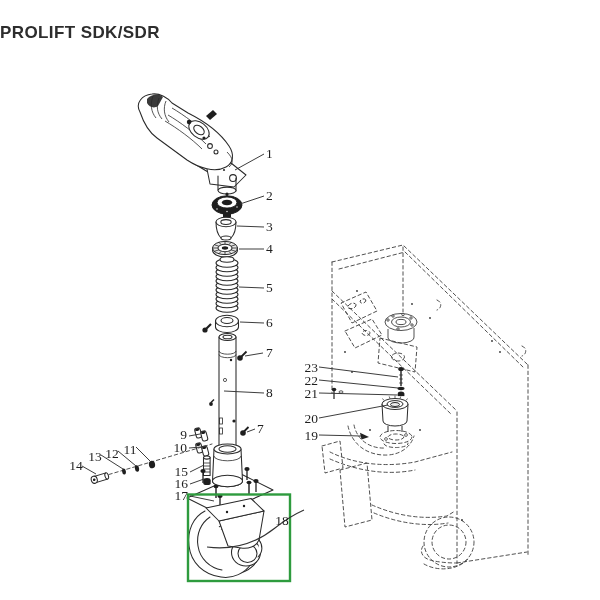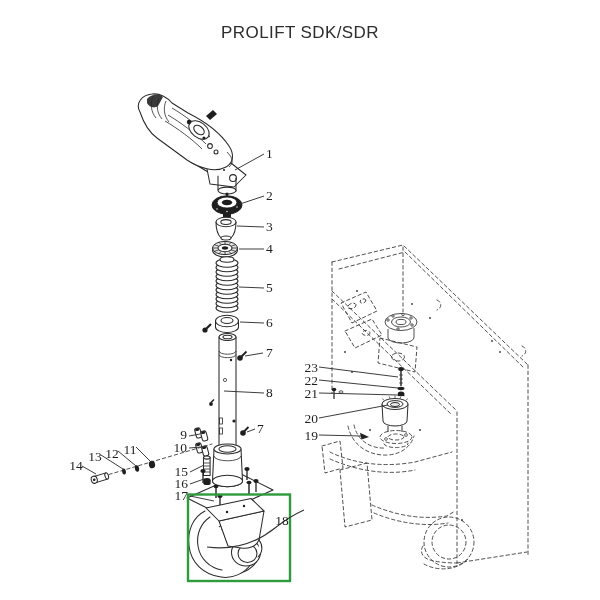--- a/index.html
+++ b/index.html
@@ -1,18 +1,18 @@
 <!DOCTYPE html>
 <html><head>
 <meta charset="utf-8">
 <style>
   html,body{margin:0;padding:0;width:600px;height:600px;background:#ffffff;overflow:hidden}
   .stage{position:relative;width:600px;height:600px;font-family:"Liberation Sans",sans-serif}
-  .title{position:absolute;top:23px;left:0;width:100%;text-align:center;
-         font-size:17px;font-weight:400;letter-spacing:.4px;color:#2d2d2d}
+  .title{position:absolute;top:23px;left:0;width:100%;text-align:left;
+         font-size:17px;font-weight:700;letter-spacing:.4px;color:#2d2d2d}
   svg{position:absolute;left:0;top:0}
   .plabel{font-family:"Liberation Serif",serif;font-size:13.5px;fill:#1f1f1f}
   .ldr{stroke:#333;stroke-width:.95;fill:none}
   .dash{stroke:#3c3c3c;stroke-width:.9;fill:none;stroke-dasharray:3.4 2.8;stroke-linecap:round;stroke-linejoin:round}
   .ink{stroke:#2a2a2a;stroke-width:1.05;fill:#fff;stroke-linejoin:round;stroke-linecap:round}
   .thin{stroke:#2a2a2a;stroke-width:.8;fill:none}
   .dark{fill:#1e1e1e;stroke:none}
 </style>
 </head>
 <body>

